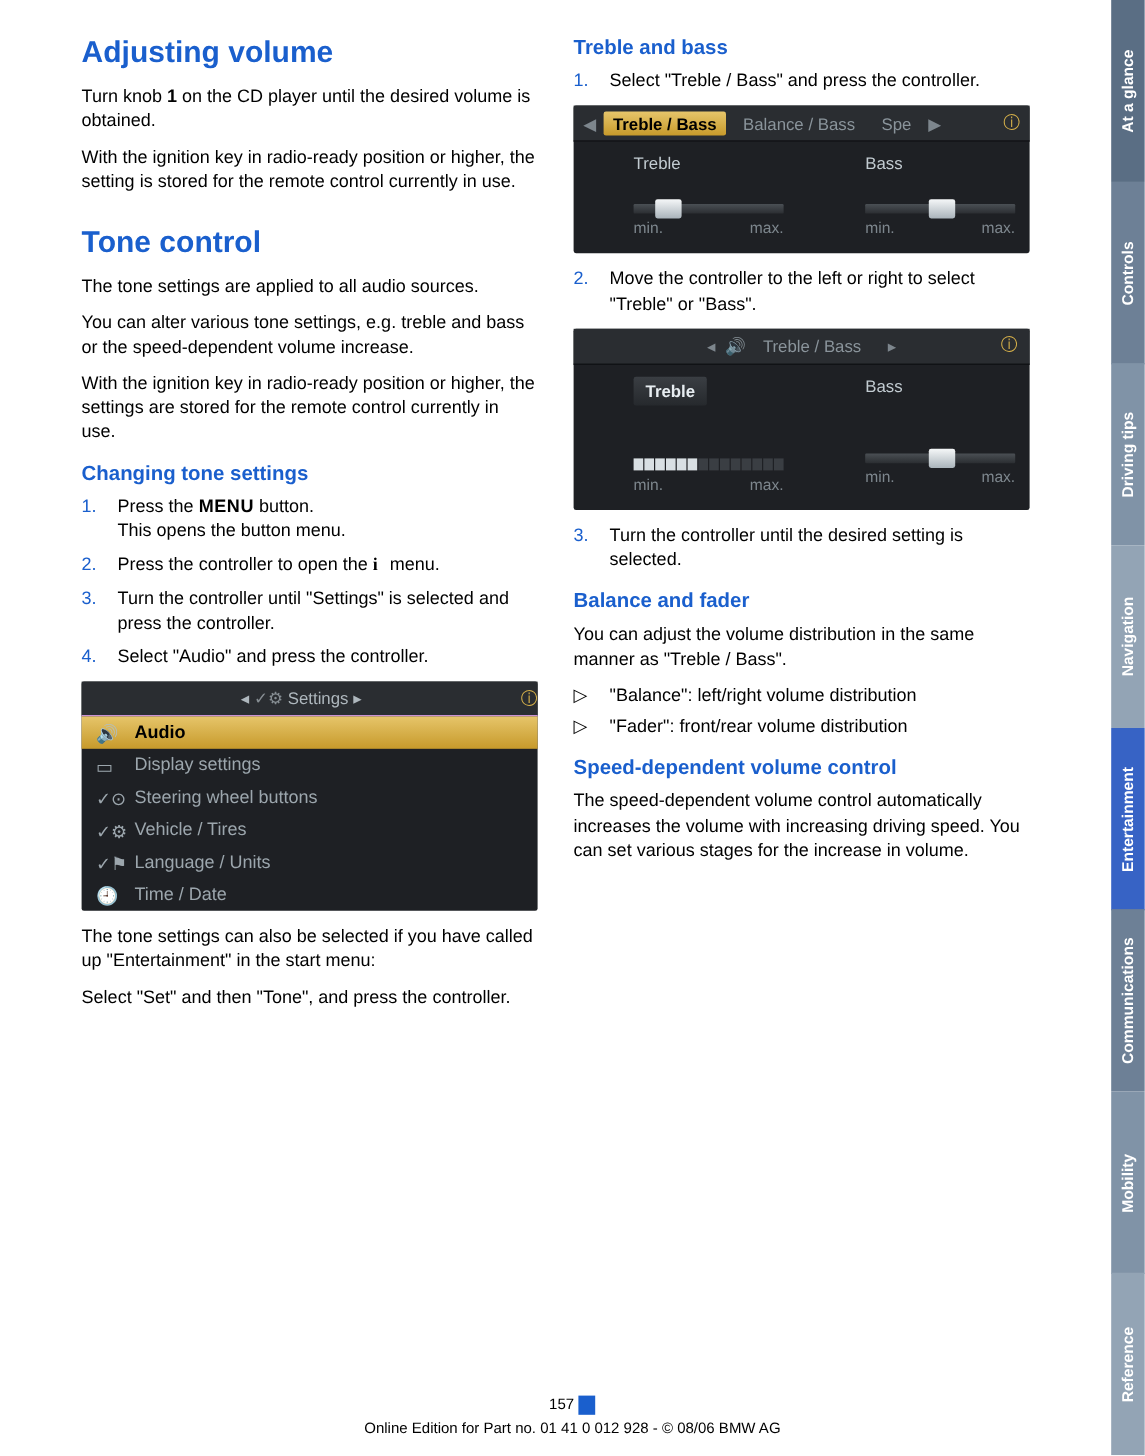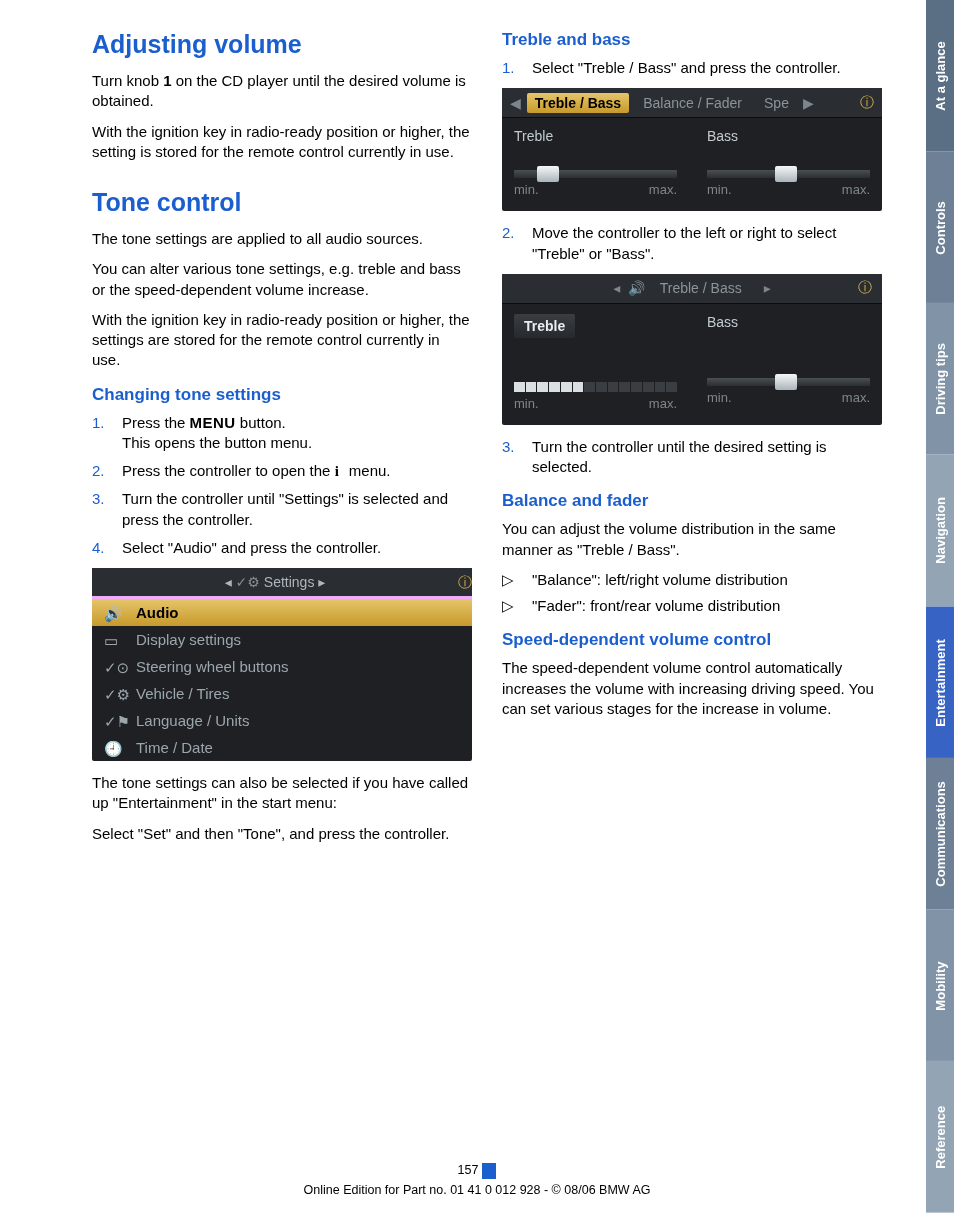--- a/index.html
+++ b/index.html
@@ -1,18 +1,18 @@
 <!DOCTYPE html>
 <html><head>
 <meta charset="utf-8">
 <style>
   * { box-sizing: border-box; margin: 0; padding: 0; }
   html, body { font-family: Arial, Helvetica, sans-serif; font-size: 15px; color: #000; }
   .page { width: 954px; height: 1213px; position: relative; background: #fff; }
-  .content { position: absolute; left: 92px; top: 30px; width: 790px; display: flex; gap: 30px; }
+  .content { position: absolute; left: 68px; top: 30px; width: 790px; display: flex; gap: 30px; }
   .col { width: 380px; }
   h2 { color: #1a5fcd; font-size: 25px; font-weight: bold; margin-bottom: 12px; }
   h3 { color: #1a5fcd; font-size: 17px; font-weight: bold; margin-top: 14px; margin-bottom: 8px; }
   p { margin-bottom: 10px; line-height: 1.35; }
   .ref { color: #1a5fcd; }
   .bold { font-weight: bold; }
   ol { list-style: none; margin-left: 0; margin-bottom: 10px; }
   ol li { display: flex; margin-bottom: 8px; line-height: 1.35; }
   ol li .num { color: #1a5fcd; min-width: 30px; }
   ul { list-style: none; margin-bottom: 10px; }
@@ -21,31 +21,31 @@
   .menu-word { font-family: Arial; font-weight: bold; letter-spacing: 0.5px; }
 
   
   .screen { background: #1e2024; color: #b9c3c9; border-radius: 2px; margin: 8px 0 12px; font-size: 14px; position: relative; }
   .screen .toprow { display:flex; align-items:center; height: 30px; padding: 0 8px; border-bottom: 1px solid #0c0d0f; background:#2a2d31; }
   .tab { padding: 2px 8px; margin-right: 6px; }
   .tab.active { background: linear-gradient(#e6c56a,#c79a2b); color:#000; font-weight:bold; border-radius:2px; }
   .tab.dim { color: #8a949b; }
   .screen .body { padding: 10px 12px 14px; }
   .slider-row { display:flex; gap: 30px; }
-  .slider { flex:1; }
+  .slider { flex:1;margin-left:38px; }
   .slider-label { color:#c2cbd1; margin-bottom: 26px; }
   .track { height: 8px; background: linear-gradient(#4a4f54,#2b2e32); position: relative; border-radius:1px; }
   .handle { position:absolute; top:-4px; width:22px; height:16px; background: linear-gradient(#f5f7f8,#aab4bb); border-radius:2px; }
   .minmax { display:flex; justify-content:space-between; color:#7d868d; font-size:13px; margin-top:4px; }
   .segtrack { height:10px; display:flex; gap:1px; }
   .segtrack span { flex:1; background:#3a3e43; }
   .segtrack span.on { background:#d9dfe3; }
 
   .settings-list { background:#1e2024; border-radius:2px; margin: 8px 0 12px; font-size:15px; }
-  .settings-list .hdr { text-align:center; color:#aeb7bd; padding:6px 0; border-bottom:3px solid #f0abfc; background:#2a2d31; font-size:14px; }
+  .settings-list .hdr { text-align:center; color:#aeb7bd; padding:6px 0; border-bottom:1px solid #f0abfc; background:#2a2d31; font-size:14px; }
   .settings-list .row { display:flex; align-items:center; gap:10px; padding:5px 12px; color:#9ca6ad; }
   .settings-list .row.sel { background: linear-gradient(#e6c56a,#c79a2b); color:#000; font-weight:bold; }
   .ico { width:22px; height:16px; display:inline-block; }
 
   
   .sidetabs { position:absolute; right:0; top:0; width:28px; height:1213px; display:flex; flex-direction:column; }
   .sidetab { flex:1; writing-mode: vertical-rl; transform: rotate(180deg); text-align:center; display:flex; align-items:center; justify-content:center; font-size:13px; font-weight:bold; color:#fff; }
   .t1{background:#5a6e84}.t2{background:#6d8096}.t3{background:#8093a7}.t4{background:#93a4b5}
   .t5{background:#3763c5}.t6{background:#6d8096}.t7{background:#8093a7}.t8{background:#93a4b5}
 
@@ -143,21 +143,21 @@
         <li>
           <span class="num">1.</span>
           <span>Select "Treble / Bass" and press the controller.</span>
         </li>
       </ol>
 
       <div class="screen">
         <div class="toprow">
           <span style="color:#7d868d;margin-right:6px">◀</span>
           <span class="tab active">Treble / Bass</span>
-          <span class="tab dim">Balance / Fader</span>
+          <span class="tab dim">Balance / Bass</span>
           <span class="tab dim">Spe</span>
           <span style="color:#7d868d">▶</span>
           <span style="margin-left:auto;color:#d8b24a">ⓘ</span>
         </div>
         <div class="body">
           <div class="slider-row">
             <div class="slider">
               <div class="slider-label">Treble</div>
               <div class="track">
                   <div class="handle" style="left:14%"></div>

